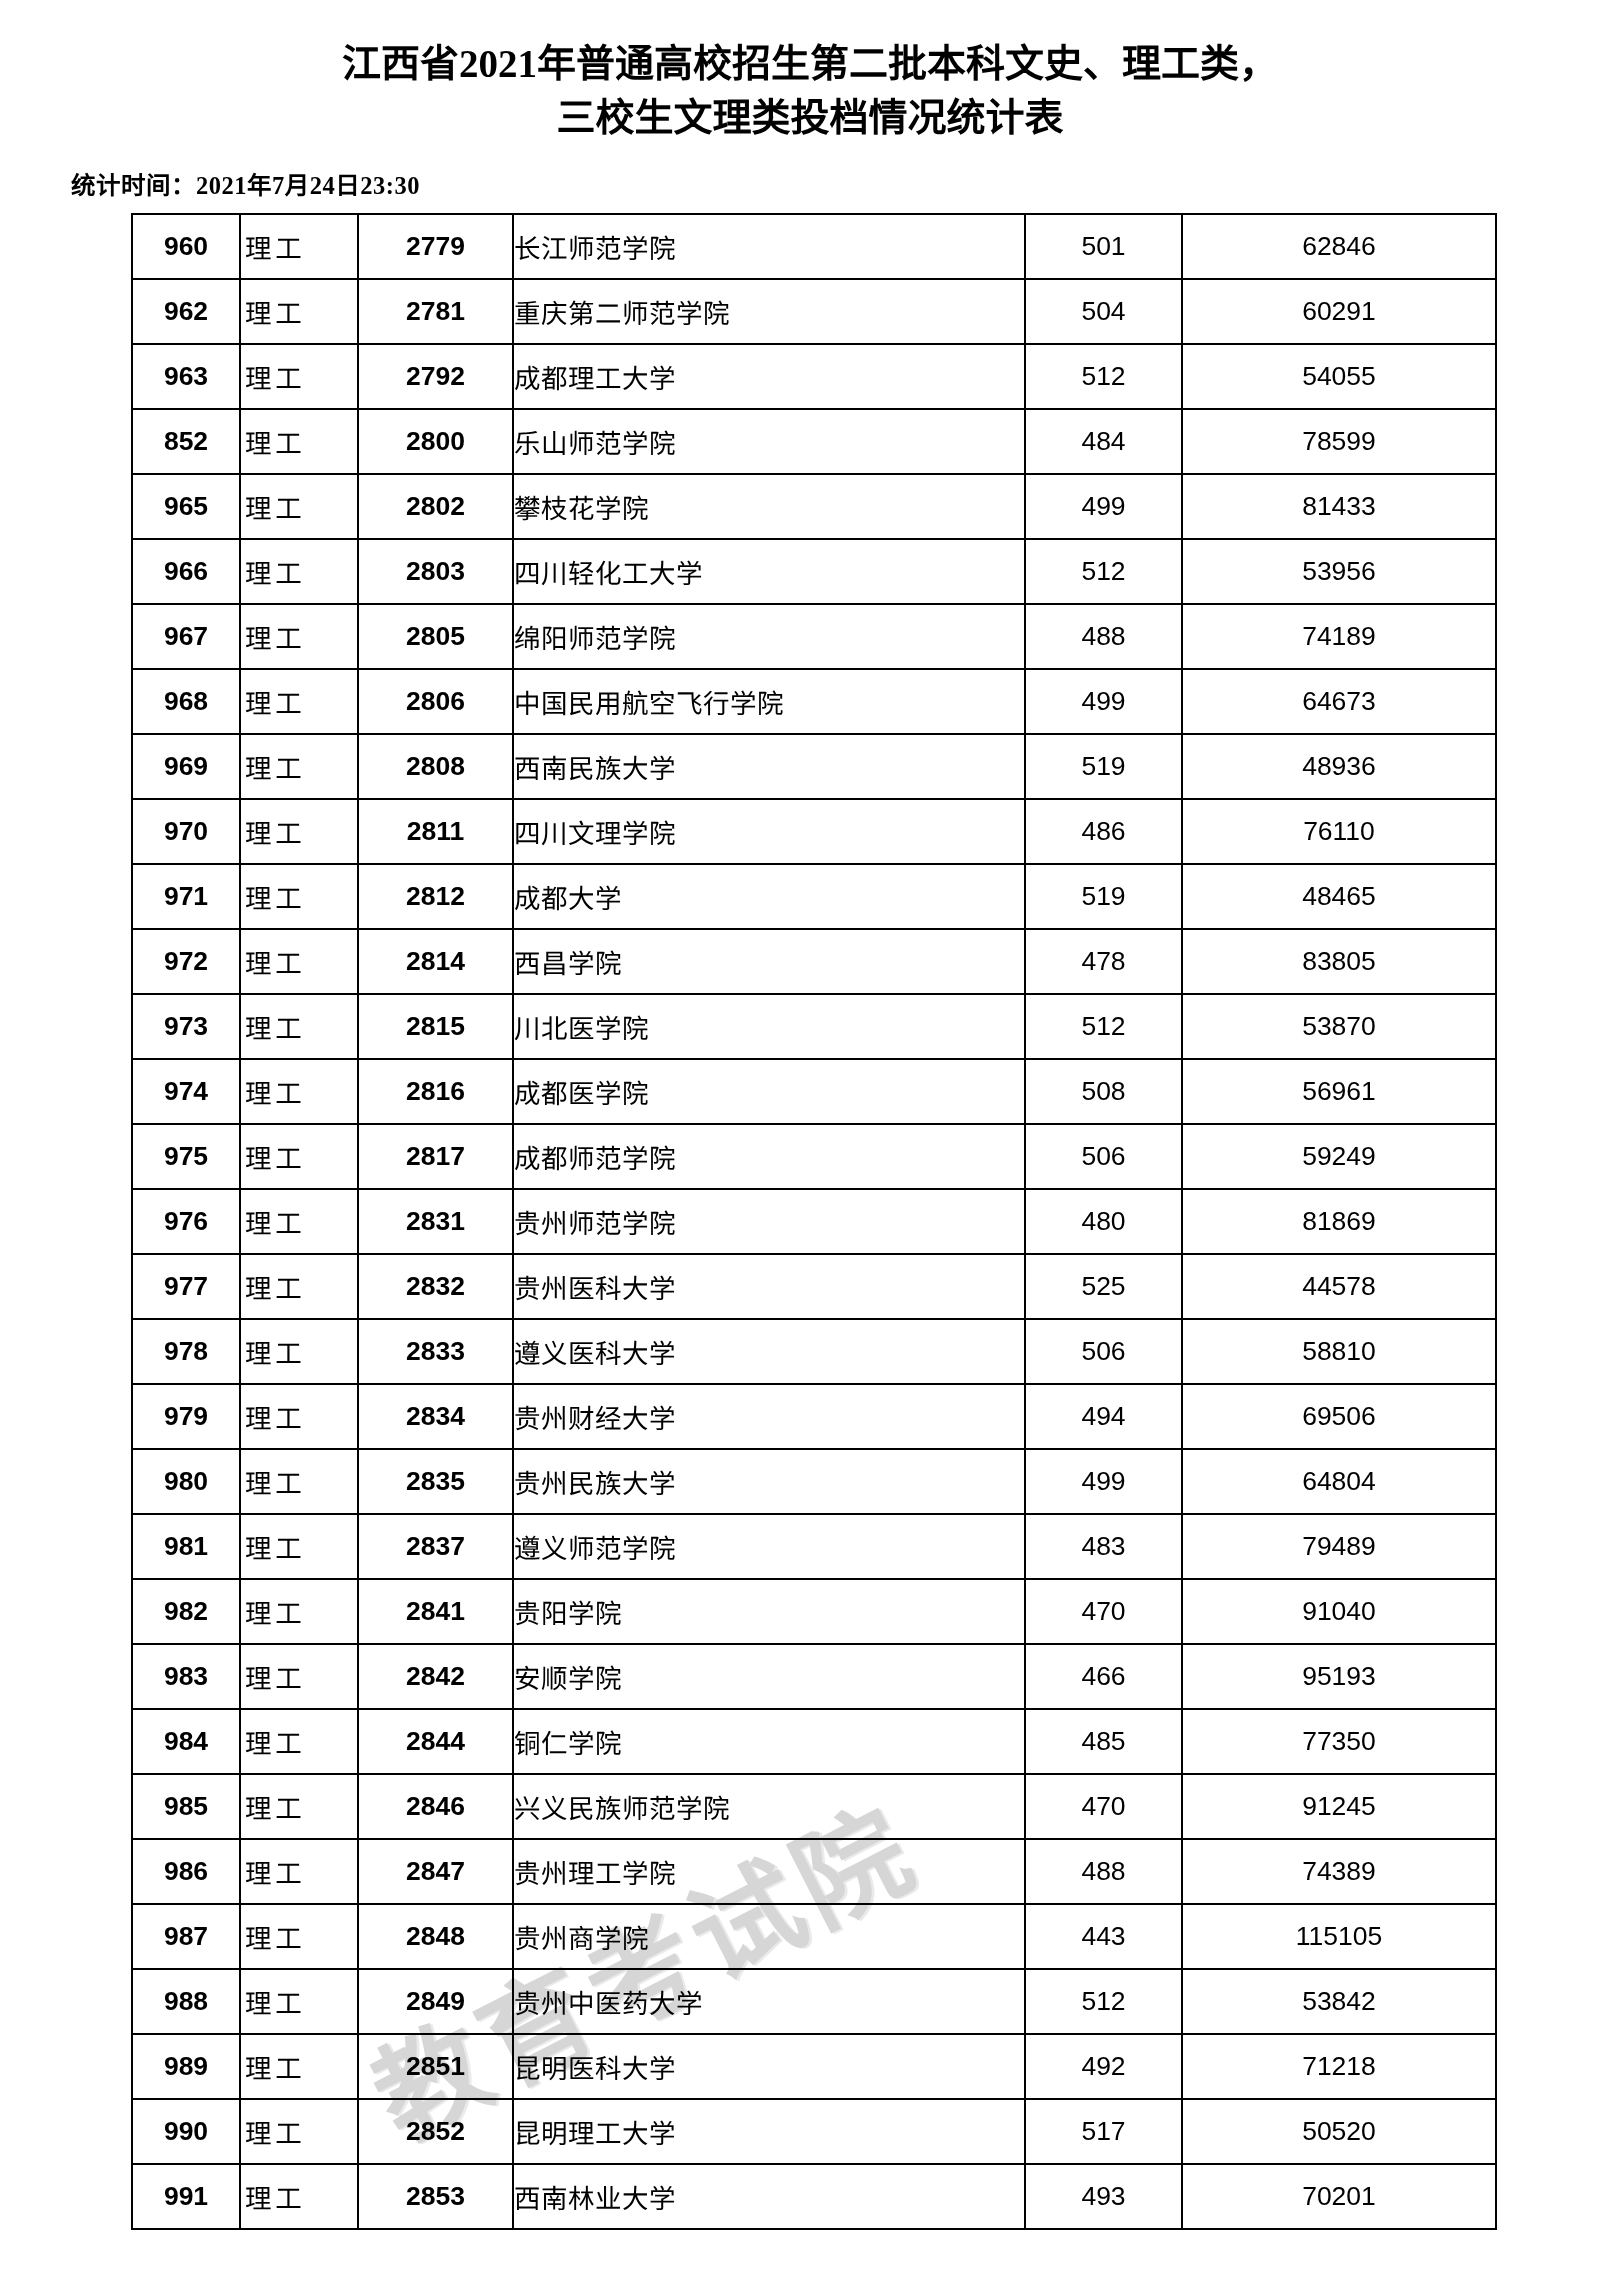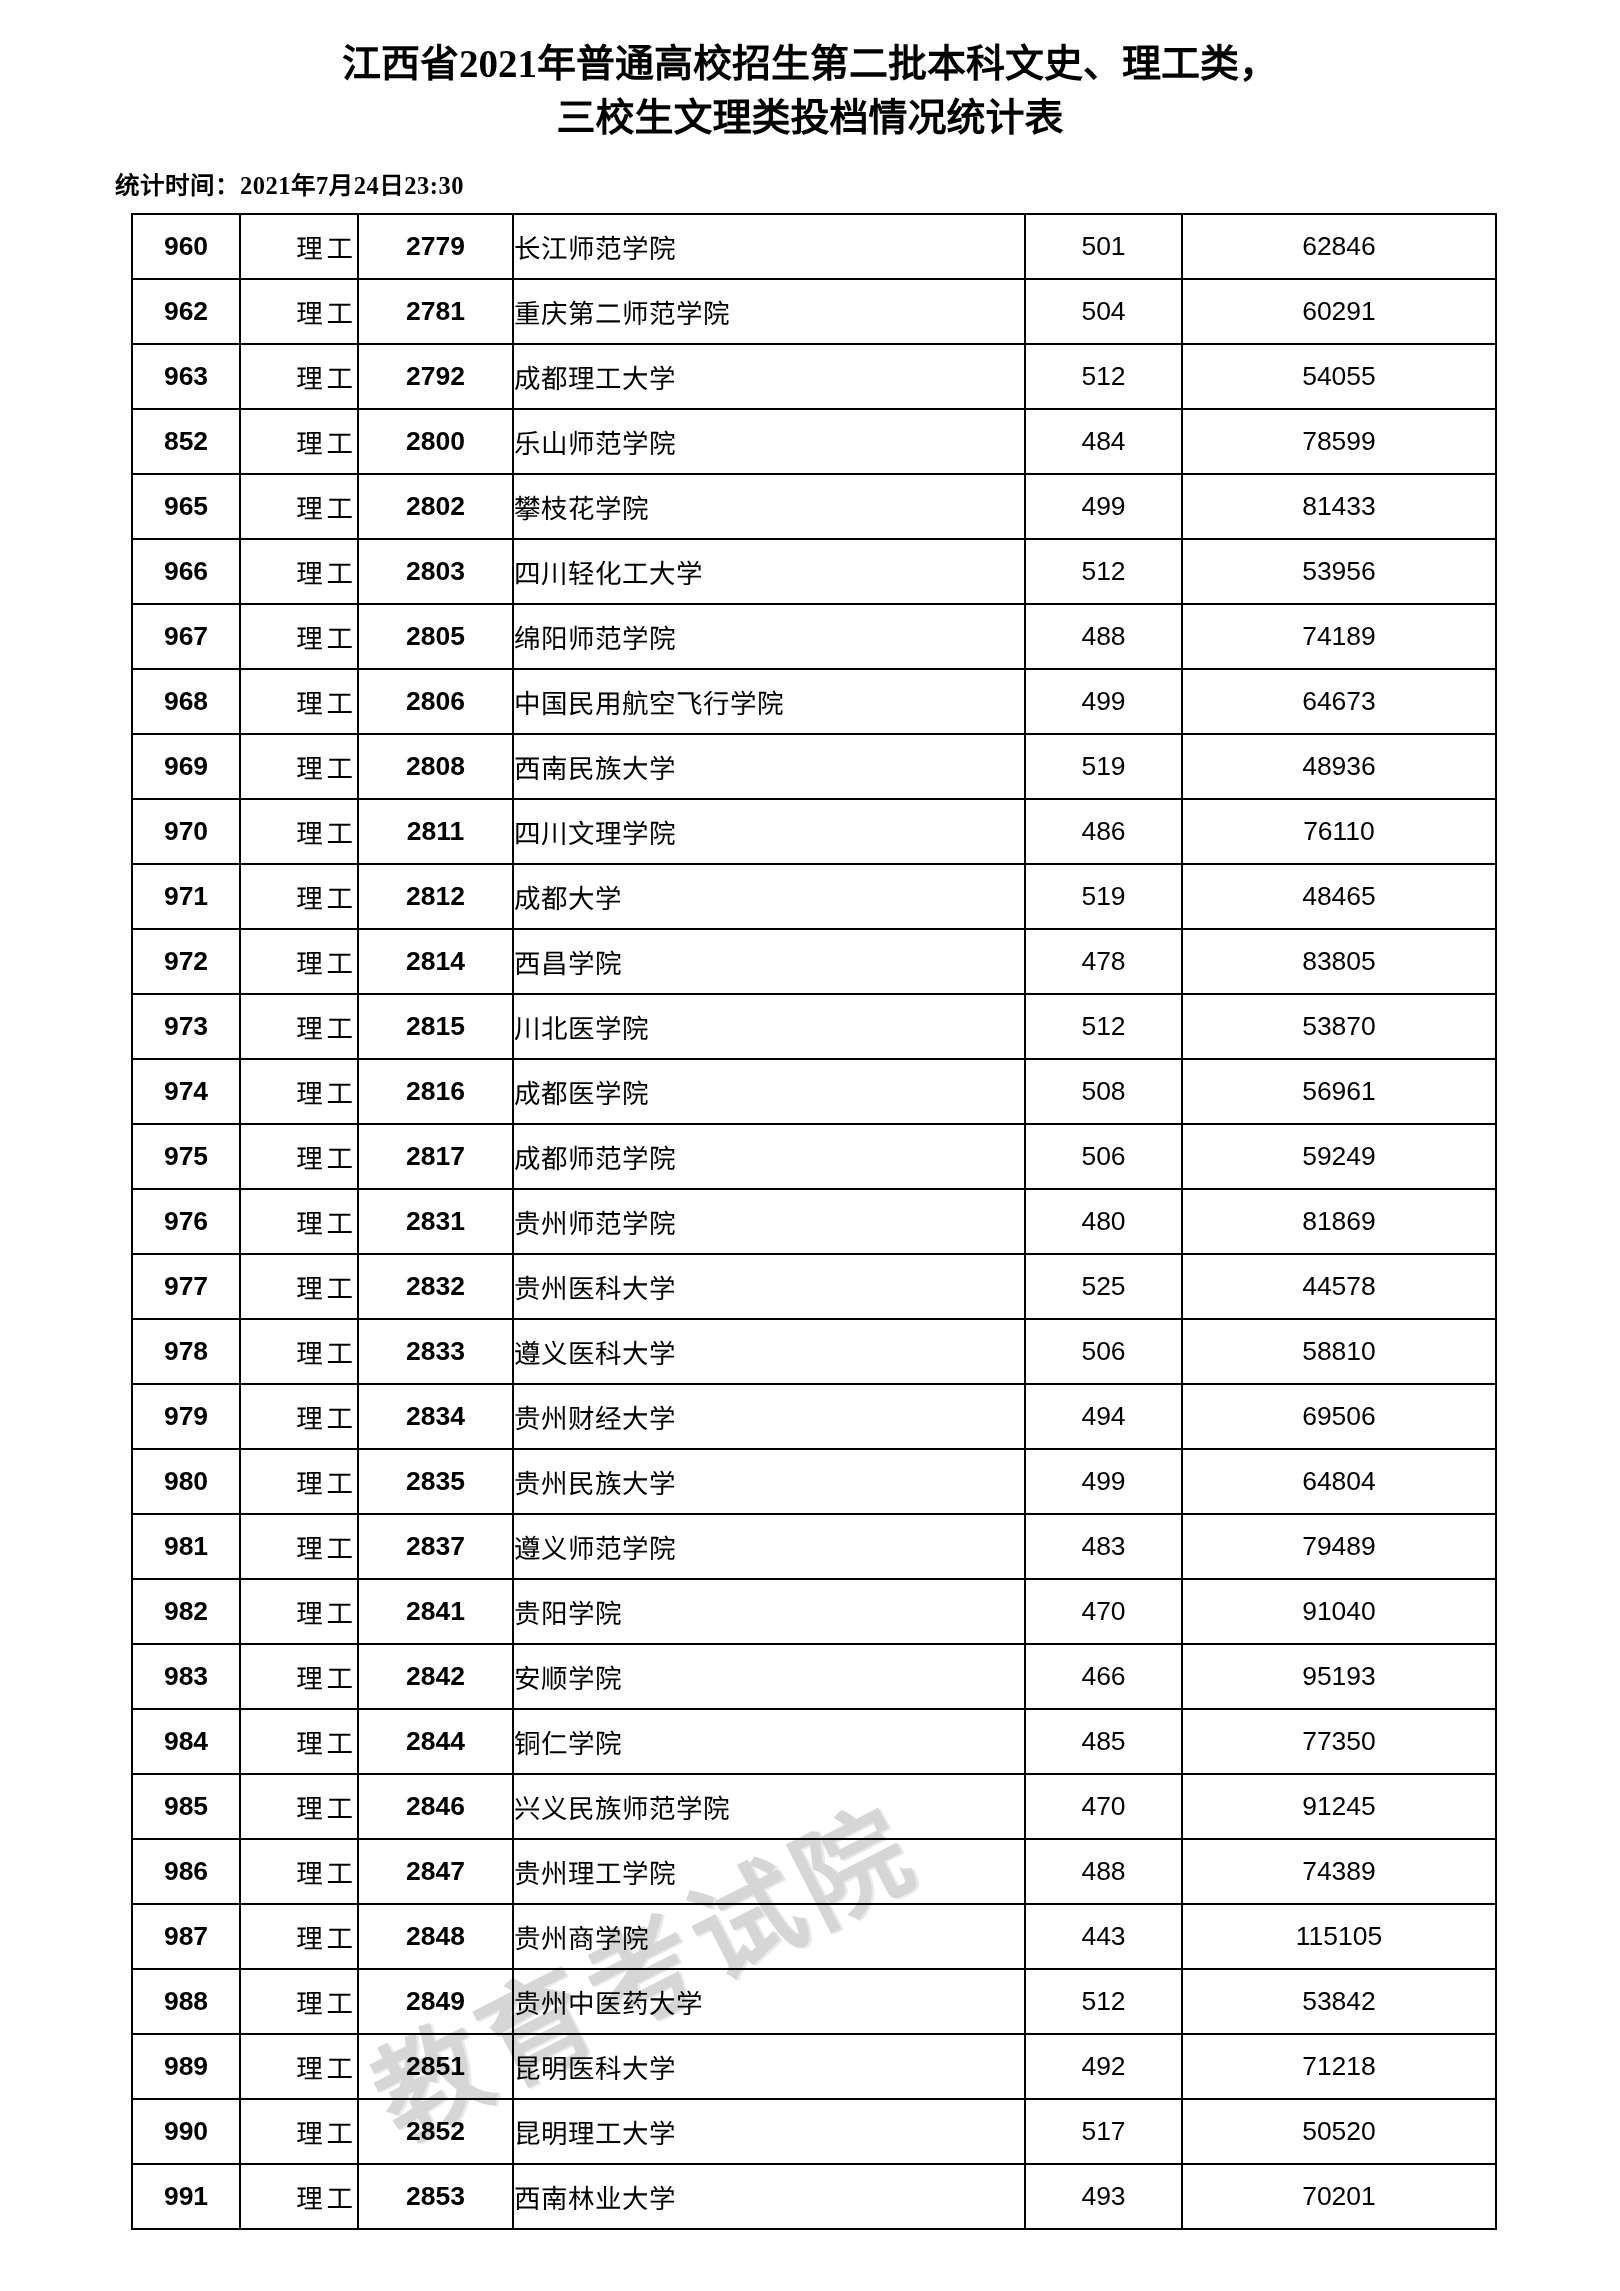--- a/index.html
+++ b/index.html
@@ -67,21 +67,21 @@
     letter-spacing: 0px;
     color: #000000;
     white-space: nowrap;
   }
 
   
   .stat-time {
     position: relative;
     z-index: 10;
     margin-top: 21.6px;
-    margin-left: 115px;
+    margin-left: 71px;
     font-family: "Liberation Serif", "DejaVu Serif", serif;
     font-size: 24.5px;
     font-weight: 700;
     letter-spacing: 0.5px;
   }
 
   
   .table-wrap {
     position: relative;
     z-index: 10;
@@ -112,21 +112,21 @@
   td.seq, td.code, td.score, td.rank {
     text-align: center;
     font-family: "Liberation Sans", "DejaVu Sans", sans-serif;
     font-weight: 700;
   }
   td.seq   { font-size: 27.4px; }
   td.code  { font-size: 27.4px; border-radius: 13px; }
   td.score { font-size: 27.4px; font-weight: 400; margin-left: 34px; }
   td.rank  { font-size: 27.4px; font-weight: 400; }
   td.cat {
-    text-align: right;
+    text-align: left;
     font-family: "Liberation Serif", "DejaVu Serif", serif;
     font-size: 25.5px;
     letter-spacing: 3.9px;
     text-indent: 3.9px;
     margin-left: 22px;
   }
   td.name {
     text-align: left;
     padding-left: 13.7px;
     font-family: "Liberation Serif", "DejaVu Serif", serif;

